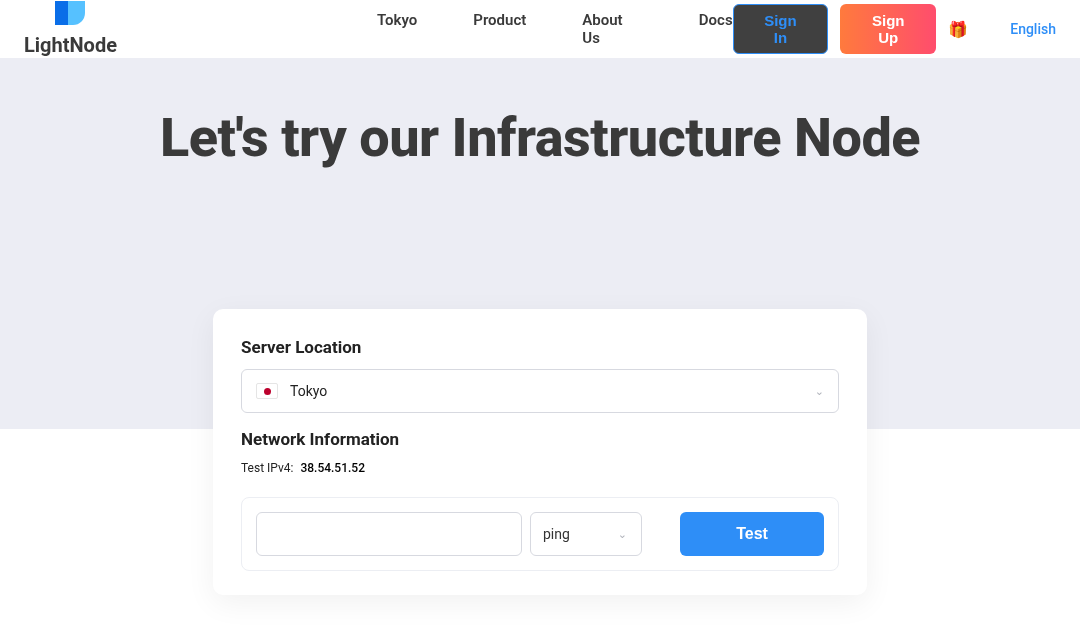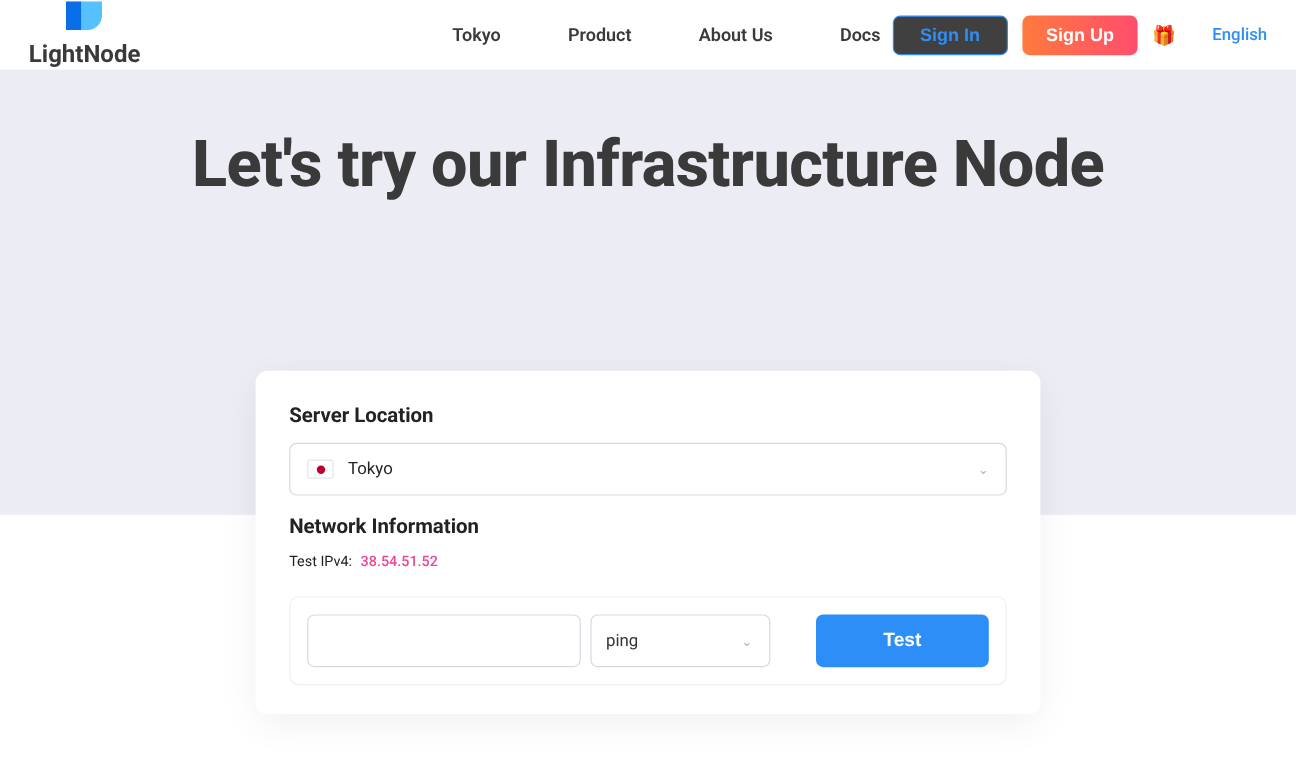--- a/index.html
+++ b/index.html
@@ -7,38 +7,38 @@
 .header { display: flex; align-items: center; height: 58px; padding: 0 24px; background: #fff; }
 .logo { display: flex; align-items: center; gap: 8px; flex-direction: column; }
 .logo-mark { width: 30px; height: 24px; position: relative; }
 .logo-text { font-size: 20px; font-weight: 700; color: #3a3a3a; }
 .nav { display: flex; gap: 56px; margin-left: 260px; }
 .nav-item { font-size: 15px; font-weight: 600; color: #3a3a3a; text-decoration: none; cursor: pointer; }
 .header-right { margin-left: auto; display: flex; align-items: center; gap: 12px; }
 .btn-signin { border: 1.5px solid #2e8ef7; color: #2e8ef7; background: #404040; padding: 7px 22px; border-radius: 6px; font-size: 15px; font-weight: 600; cursor: pointer; }
 .btn-signup { border: none; background: linear-gradient(90deg, #ff7a3d 0%, #ff4d6d 100%); color: #fff; padding: 8px 20px; border-radius: 6px; font-size: 15px; font-weight: 600; cursor: pointer; }
 .gift-icon { font-size: 16px; cursor: pointer; }
-.lang { color: #2e8ef7; font-size: 14px; font-weight: 500; cursor: pointer; margin-left: 18px; }
+.lang { color: #2e8ef7; font-size: 14px; font-weight: 500; cursor: pointer; margin-left: 30px; }
 .hero-bg { background: #ecedf4; padding-top: 48px; padding-bottom: 110px; }
 .hero-title { text-align: center; font-size: 54px; font-weight: 800; color: #3a3a3a; letter-spacing: -0.5px; }
 .card-wrap { display: flex; justify-content: center; margin-top: -120px; padding-bottom: 60px;}
 .card { width: 654px; background: #fff; border-radius: 10px; box-shadow: 0 8px 30px rgba(0,0,0,0.06); padding: 28px 28px 24px; }
 .section-label { font-size: 17px; font-weight: 700; color: #222; margin-bottom: 12px; }
 .select-box { display: flex; align-items: center; border: 1px solid #d7d9e0; border-radius: 6px; padding: 10px 14px; cursor: pointer; position: relative; height: 44px;}
 .flag { width: 22px; height: 16px; border-radius: 2px; background: #fff; border: 1px solid #e5e5e5; display: inline-flex; align-items: center; justify-content: center; margin-right: 12px;}
 .flag-dot { width: 7px; height: 7px; border-radius: 50%; background: #bc002d; }
 .select-value { font-size: 14px; color: #222; }
 .chevron { position: absolute; right: 14px; color: #b0b3bb; font-size: 11px;}
 .netinfo { margin-top: 16px; }
 .ip-row { margin-top: 10px; font-size: 12px; }
 .ip-label { color: #222; }
-.ip-val { color: #ec4899; font-weight: 500; margin-left: 4px;}
+.ip-val { color: #000000; font-weight: 500; margin-left: 4px;}
 .test-row { margin-top: 22px; border: 1px solid #eceef3; border-radius: 8px; padding: 14px; display: flex; gap: 8px; align-items: stretch; }
 .tinput { flex: 1; height: 44px; border: 1px solid #d7d9e0; border-radius: 6px; padding: 0 12px; font-size: 14px; }
-.tselect { width: 150px; height: 44px; border: 1px solid #d7d9e0; border-radius: 6px; padding: 0 12px; font-size: 14px; display: flex; align-items: center; position: relative; cursor: pointer; background:#fff;}
+.tselect { width: 112px; height: 44px; border: 1px solid #d7d9e0; border-radius: 6px; padding: 0 12px; font-size: 14px; display: flex; align-items: center; position: relative; cursor: pointer; background:#fff;}
 .tbtn { width: 144px; height: 44px; border: none; background: #2e8ef7; color: #fff; font-size: 16px; font-weight: 600; border-radius: 6px; cursor: pointer; margin-left: 30px; }
 </style>
 </head>
 <body>
 
 <div class="header">
   <div class="logo">
     <span class="logo-mark">
       <svg viewBox="0 0 30 24" width="30" height="24">
         <path d="M0 0 L13 0 L13 24 L0 24 Z" fill="#0a6ee8"></path>

